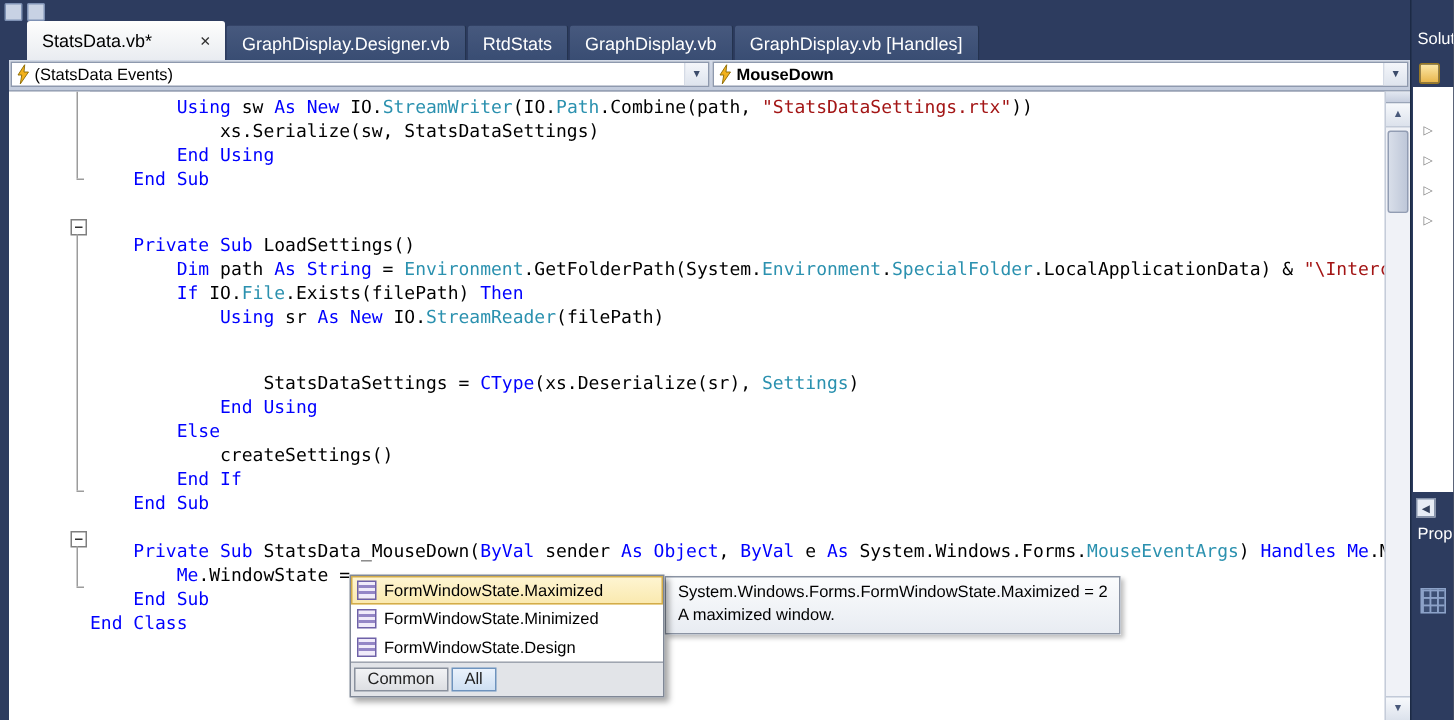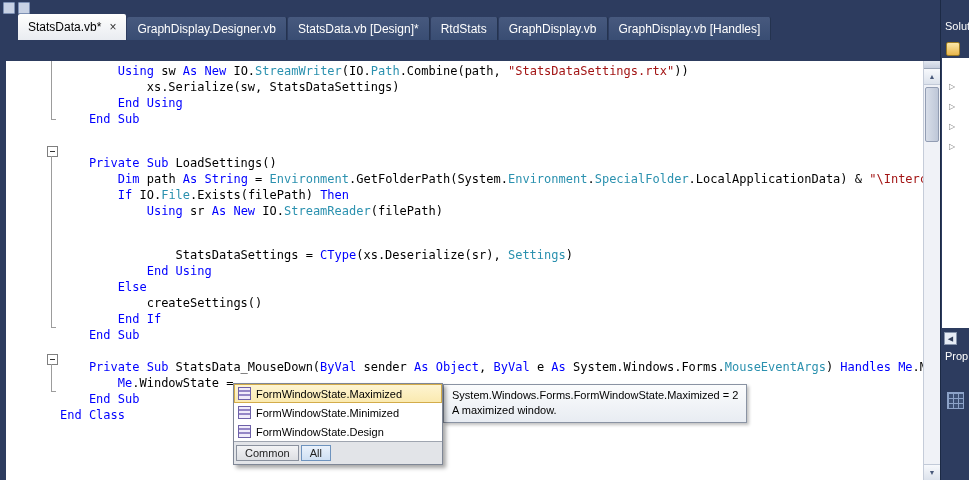--- a/index.html
+++ b/index.html
@@ -10,21 +10,21 @@
   .topstrip{position:absolute;left:0;top:0;right:0;height:14px;}
   .topicons{position:absolute;left:3px;top:2px;display:flex;gap:3px;}
   .topicon{width:10px;height:10px;background:#C8D2E4;border:1px solid #7E91B4;border-radius:1px;}
 
   
   .tabstrip{position:absolute;left:6px;top:14px;right:29px;height:26px;display:flex;align-items:flex-end;
             padding-left:12px;box-sizing:border-box;overflow:hidden;}
   .tab{height:23px;display:flex;align-items:center;padding:0 10px;color:#FFFFFF;font-size:12px;
        background:linear-gradient(#47597E,#394D73);border-right:1px solid #24334F;
        border-top-left-radius:2px;border-top-right-radius:2px;margin-right:1px;white-space:nowrap;cursor:default;}
-  .tab.active{background:linear-gradient(#FEFEFD,#E9ECF1);color:#000;height:26px;border-right:none;}
+  .tab.active{background:linear-gradient(#FEFEFD,#E9ECF1);color:#000;height:26px;border-right:none;gap:24px;}
   .tab .close{margin-left:8px;color:#333;font-size:12px;line-height:10px;}
 
   
   .combobar{position:absolute;left:6px;top:40px;right:29px;height:21px;background:linear-gradient(#D3DAE7,#C2CBDC);
             display:flex;align-items:center;padding:1px 1px 2px 1px;box-sizing:border-box;border-bottom:1px solid #97A2B6;}
   .combo{height:17px;background:#FFF;border:1px solid #8E99AE;display:flex;align-items:center;font-size:11px;overflow:hidden;box-sizing:border-box;}
   .combo .bolt{margin:0 3px 0 3px;display:flex;}
   .combo .clabel{flex:1;white-space:nowrap;color:#000;}
   .combo .drop{width:15px;height:100%;display:flex;align-items:center;justify-content:center;color:#3C4C6B;font-size:7px;
                border-left:1px solid #D5DBE6;background:linear-gradient(#F4F6FA,#DEE4EE);}
@@ -103,33 +103,50 @@
 
   <div class="tabstrip">
       <div class="tab active">
         <span class="tlabel">StatsData.vb*</span>
         <span class="close">×</span>
       </div>
       <div class="tab">
         <span class="tlabel">GraphDisplay.Designer.vb</span>
       </div>
       <div class="tab">
-        <span class="tlabel">StatsData.vb [Design]*</span>
-      </div>
-      <div class="tab">
         <span class="tlabel">RtdStats</span>
       </div>
       <div class="tab">
         <span class="tlabel">GraphDisplay.vb</span>
       </div>
       <div class="tab">
         <span class="tlabel">GraphDisplay.vb [Handles]</span>
       </div>
     </div>
 
+  <div class="combobar">
+    <div class="combo events">
+      <span class="bolt">
+        <svg width="9" height="13" viewBox="0 0 9 13">
+            <path d="M5.5 0 L1 7 H3.5 L2.5 13 L8 5 H5 Z" fill="#F2B11C" stroke="#8A6A00" stroke-width="0.6"></path>
+          </svg>
+      </span>
+      <span class="clabel">(StatsData Events)</span>
+      <span class="drop">▼</span>
+    </div>
+    <div class="combo handler">
+      <span class="bolt">
+        <svg width="9" height="13" viewBox="0 0 9 13">
+            <path d="M5.5 0 L1 7 H3.5 L2.5 13 L8 5 H5 Z" fill="#F2B11C" stroke="#8A6A00" stroke-width="0.6"></path>
+          </svg>
+      </span>
+      <span class="clabel">MouseDown</span>
+      <span class="drop">▼</span>
+    </div>
+  </div>
 
   <div class="editor">
     <div class="gutter">
       <div class="ol-vline" style="top:0;height:58px"></div>
       <div class="ol-tick" style="top:58px"></div>
       <div class="ol-box" style="top:85px"></div>
       <div class="ol-vline" style="top:95px;height:171px"></div>
       <div class="ol-tick" style="top:266px"></div>
       <div class="ol-box" style="top:293px"></div>
       <div class="ol-vline" style="top:303px;height:27px"></div>

